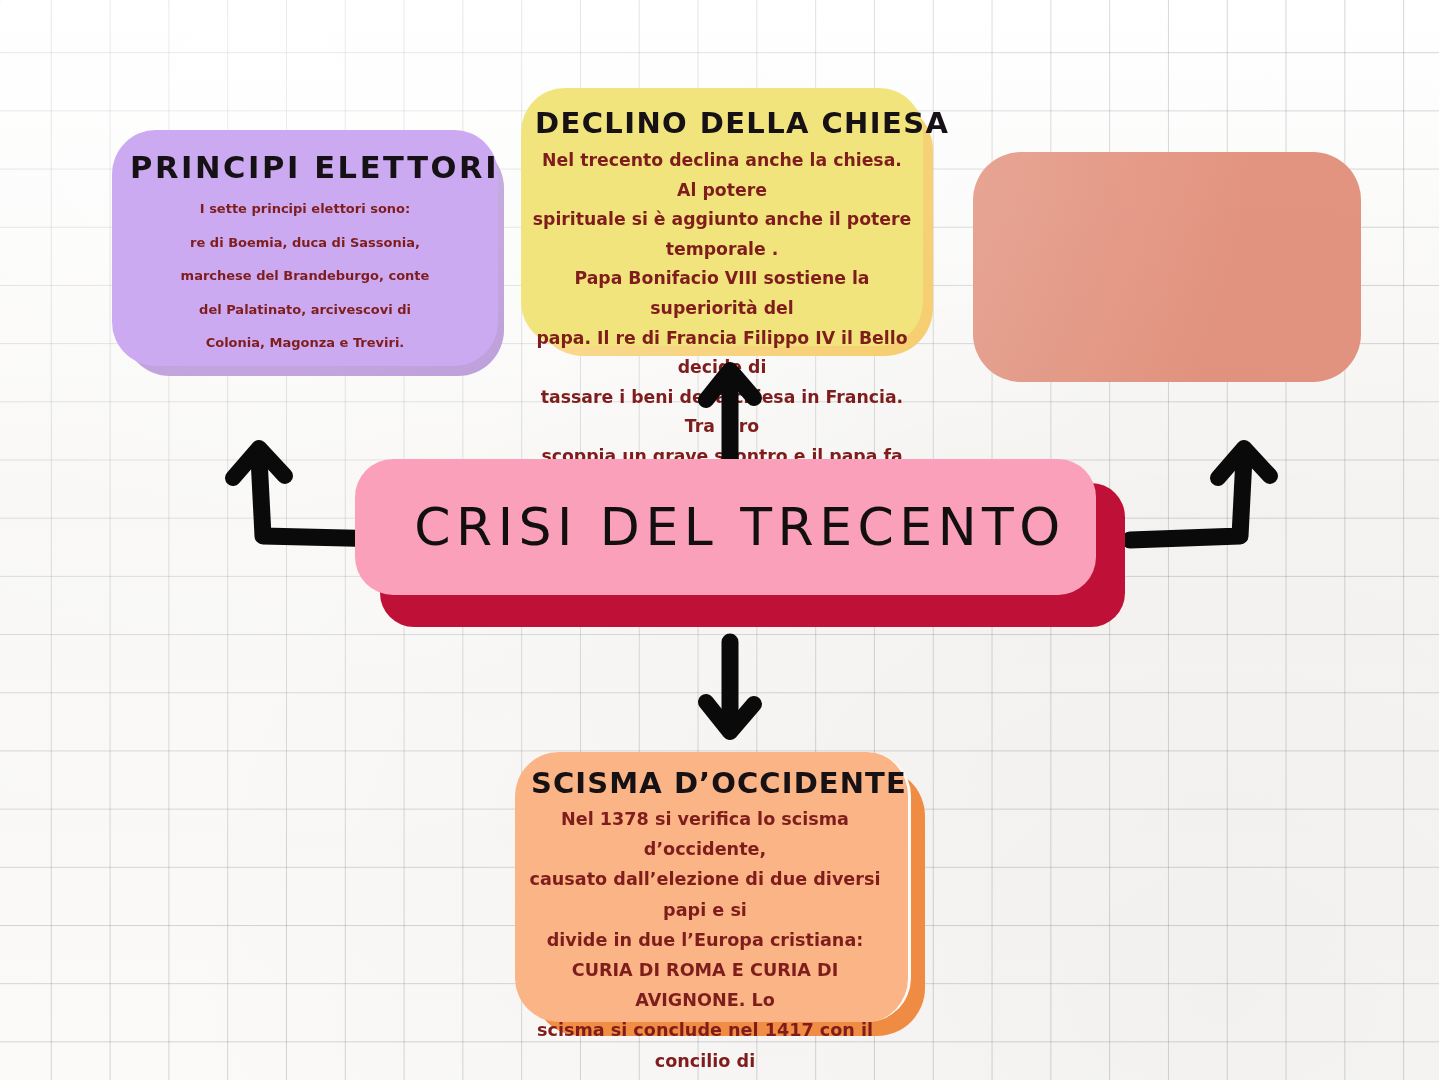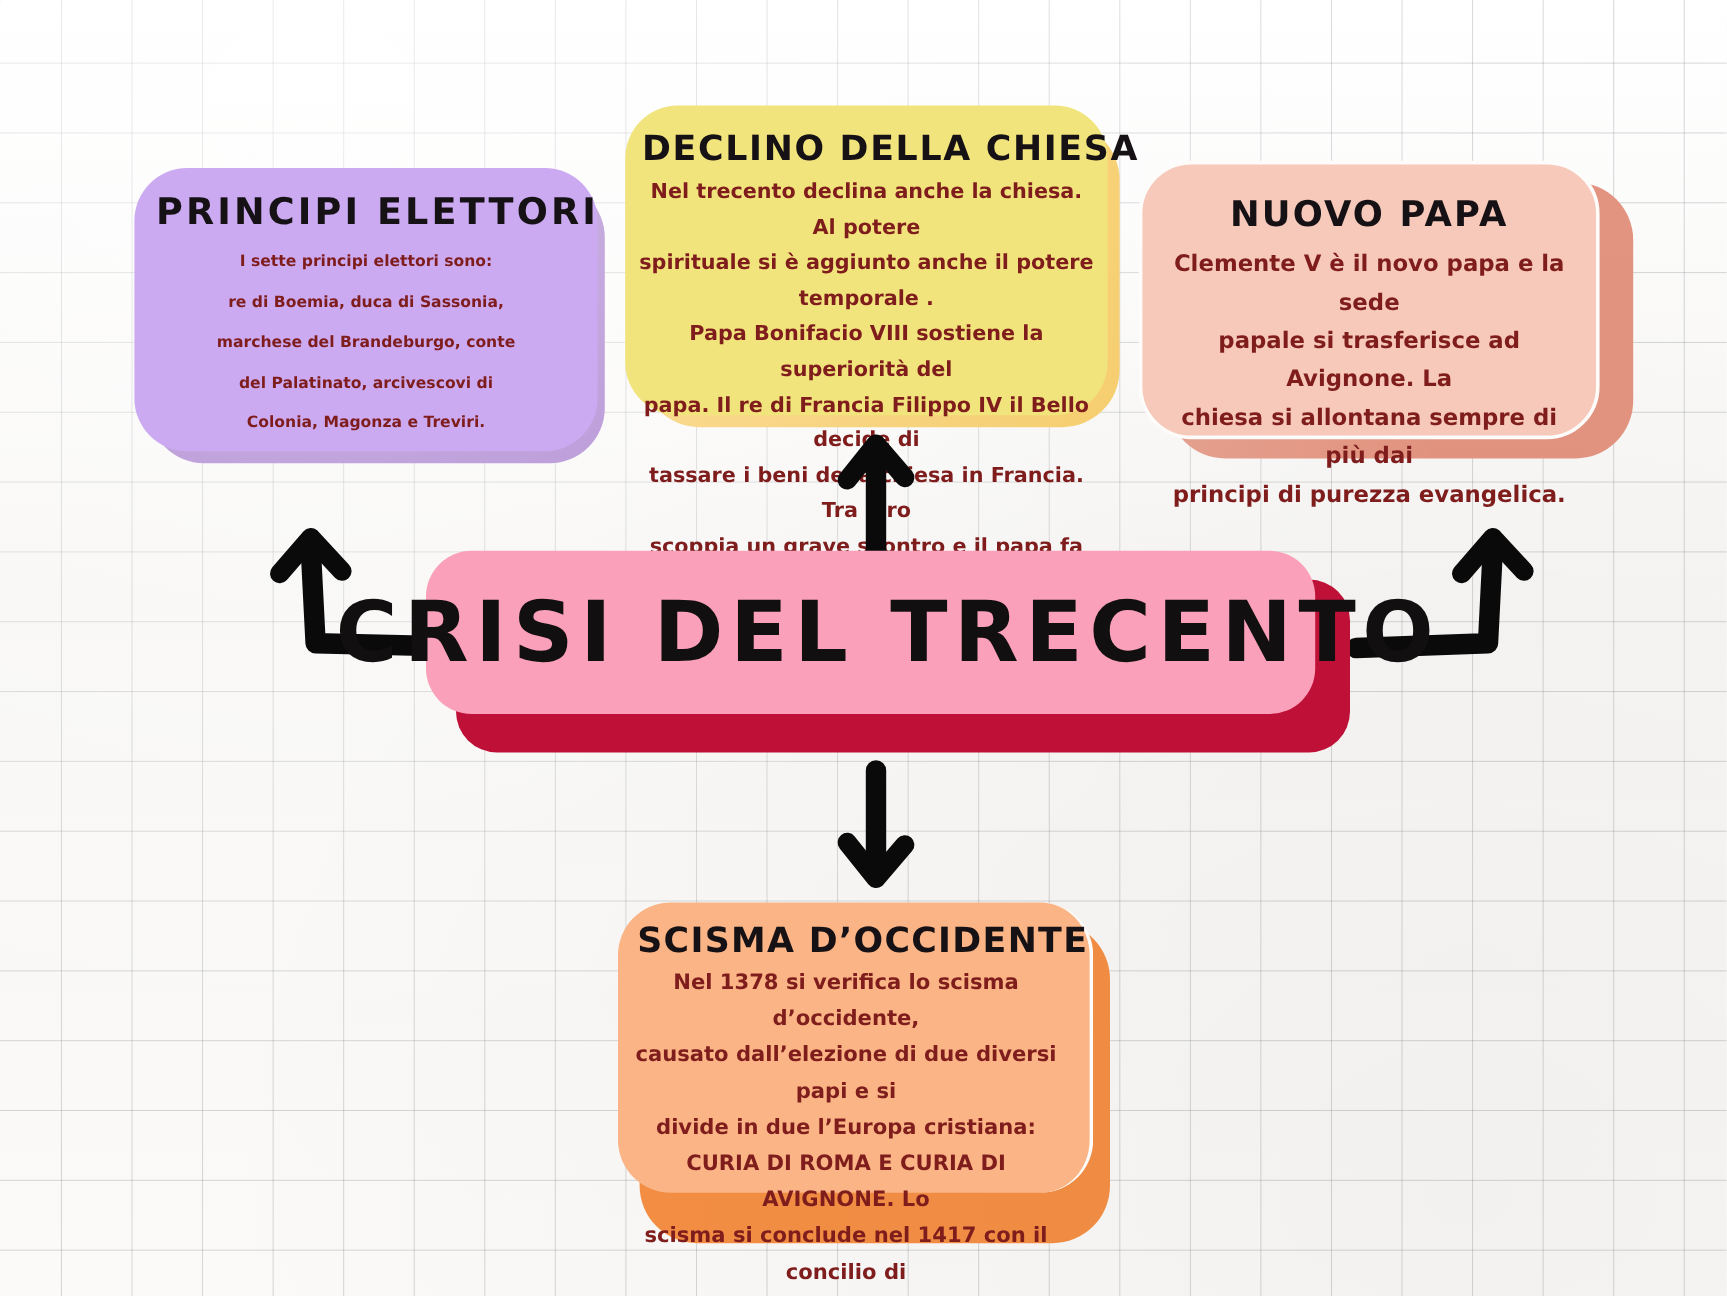--- a/index.html
+++ b/index.html
@@ -63,21 +63,21 @@
   }
   .card-body {
     margin: 0;
     font-family: "DejaVu Sans", "Liberation Sans", sans-serif;
     font-weight: 600;
     color: #7f1d1d;
     text-align: center;
   }
 
   
-  #card-principi { left: 112px; top: 140px; width: 392px; height: 246px; }
+  #card-principi { left: 112px; top: 130px; width: 392px; height: 246px; }
   #card-principi .card-shadow { left: 12px; top: 12px; width: 380px; height: 234px; background: #9f72c9; border-radius: 46px; }
   #card-principi .card { width: 386px; height: 236px; background: #cbaaf2; padding: 16px 14px 0 14px; }
   #card-principi .card-title { font-size: 30.5px; letter-spacing: 2.6px; margin-bottom: 7px; }
   #card-principi .card-body { font-size: 13px; line-height: 33.5px; }
 
   
   #card-declino { left: 521px; top: 88px; width: 412px; height: 268px; }
   #card-declino .card-shadow { left: 14px; top: 14px; width: 398px; height: 254px; background: #f6c758; border-radius: 48px; }
   #card-declino .card { width: 402px; height: 258px; background: #f2e47c; padding: 14px 10px 0 10px; }
   #card-declino .card-title { font-size: 29px; letter-spacing: 1.4px; margin-bottom: 6px; margin-left: 4px; text-align: left; }
@@ -86,41 +86,41 @@
   
   #card-nuovopapa { left: 949px; top: 134px; width: 412px; height: 248px; }
   #card-nuovopapa .card-shadow { left: 24px; top: 18px; width: 388px; height: 230px; background: #e39480; border-radius: 48px; }
   #card-nuovopapa .card { width: 384px; height: 232px; background: #f7c9ba; padding: 20px 22px 0 22px; border: 3px solid #fdfcfa; }
   #card-nuovopapa .card-title { font-size: 29.5px; letter-spacing: 1.8px; margin-bottom: 9px; }
   #card-nuovopapa .card-body { font-size: 19px; line-height: 32px; }
 
   
   #card-scisma { left: 515px; top: 752px; width: 410px; height: 284px; }
   #card-scisma .card-shadow { left: 18px; top: 16px; width: 392px; height: 268px; background: #f58f44; border-radius: 48px; }
-  #card-scisma .card { width: 396px; height: 242px; background: #fab485; padding: 10px 21px 0 8px; border-right: 3px solid #fdfcfa; }
+  #card-scisma .card { width: 396px; height: 270px; background: #fab485; padding: 10px 21px 0 8px; border-right: 3px solid #fdfcfa; }
   #card-scisma .card-title { font-size: 29px; letter-spacing: 1.1px; margin-bottom: 4px; margin-left: 8px; text-align: left; }
   #card-scisma .card-body { font-size: 17.6px; line-height: 30.2px; }
 
   
   #banner-wrap { position: absolute; left: 355px; top: 459px; width: 770px; height: 170px; z-index: 5; }
   #banner-shadow {
     position: absolute; left: 25px; top: 24px; width: 745px; height: 144px;
     background: #bf1138; border-radius: 34px;
   }
   #banner {
     position: absolute; left: 0; top: 0; width: 741px; height: 136px;
     background: #fba0ba; border-radius: 38px; z-index: 2;
   }
   #banner-title {
     position: absolute; left: 0; top: 0; width: 770px; height: 136px;
     display: flex; align-items: center; justify-content: center;
     z-index: 3;
     font-family: "DejaVu Sans", "Liberation Sans", sans-serif;
-    font-weight: 700;
-    font-size: 70px;
+    font-weight: 400;
+    font-size: 52px;
     letter-spacing: 5.5px;
     color: #120f10;
     white-space: nowrap;
   }
 
   
   .arrow-svg { position: absolute; z-index: 4; overflow: visible; }
   #arrow-left { left: 215px; top: 432px; }
   #arrow-right { left: 1118px; top: 432px; }
   #arrow-up-center { left: 700px; top: 360px; }
@@ -152,27 +152,20 @@
 Papa Bonifacio VIII sostiene la superiorità del
 papa. Il re di Francia Filippo IV il Bello decide di
 tassare i beni della chiesa in Francia. Tra loro
 scoppia un grave scontro e il papa fa arrestare il
 re.</p>
     </div>
   </div>
 
   <div class="card-wrap" id="card-nuovopapa">
     <div class="card-shadow"></div>
-    <div class="card">
-      <p class="card-title">NUOVO PAPA</p>
-      <p class="card-body" style="white-space: pre-line;">Clemente V è il novo papa e la sede
-papale si trasferisce ad Avignone. La
-chiesa si allontana sempre di più dai
-principi di purezza evangelica.</p>
-    </div>
   </div>
 
   <div class="card-wrap" id="card-scisma">
     <div class="card-shadow"></div>
     <div class="card">
       <p class="card-title">SCISMA D’OCCIDENTE</p>
       <p class="card-body" style="white-space: pre-line;">Nel 1378 si verifica lo scisma d’occidente,
 causato dall’elezione di due diversi papi e si
 divide in due l’Europa cristiana:
 CURIA DI ROMA E CURIA DI AVIGNONE. Lo

